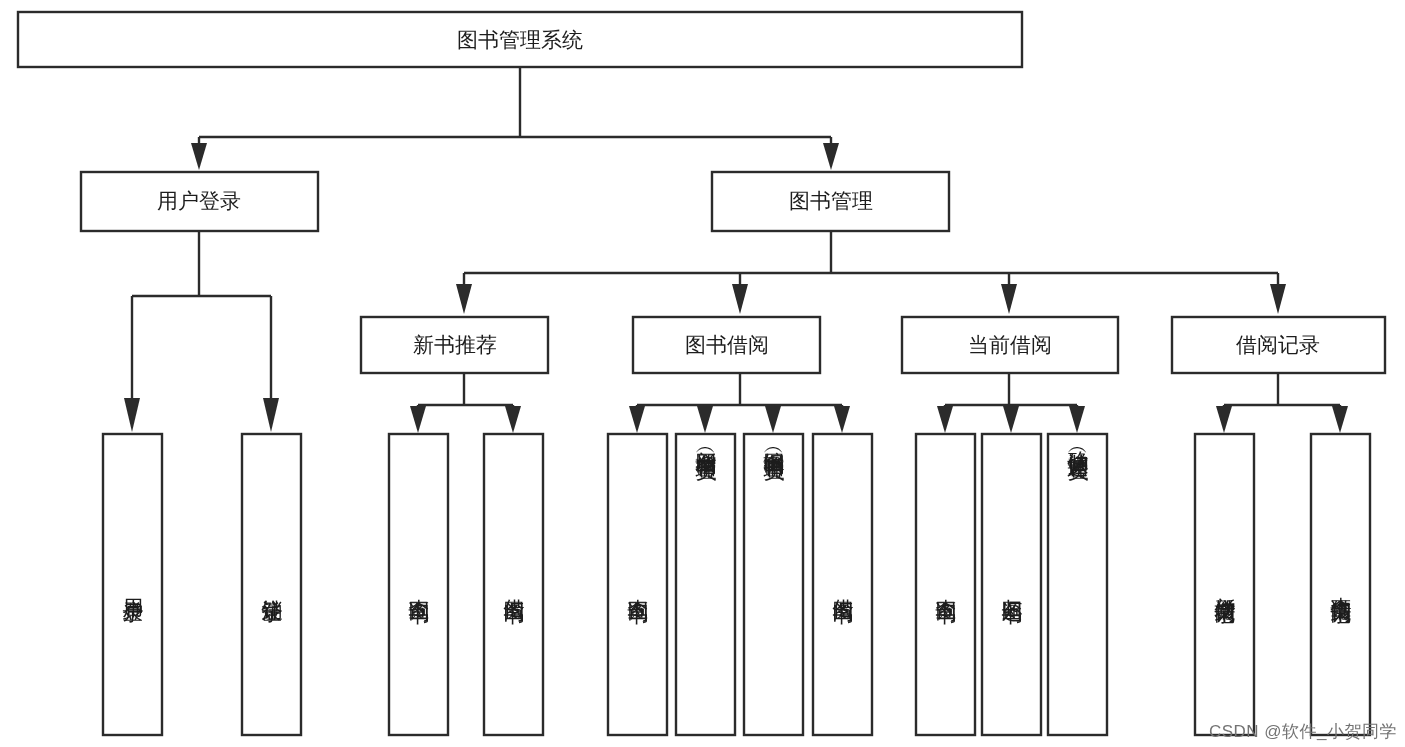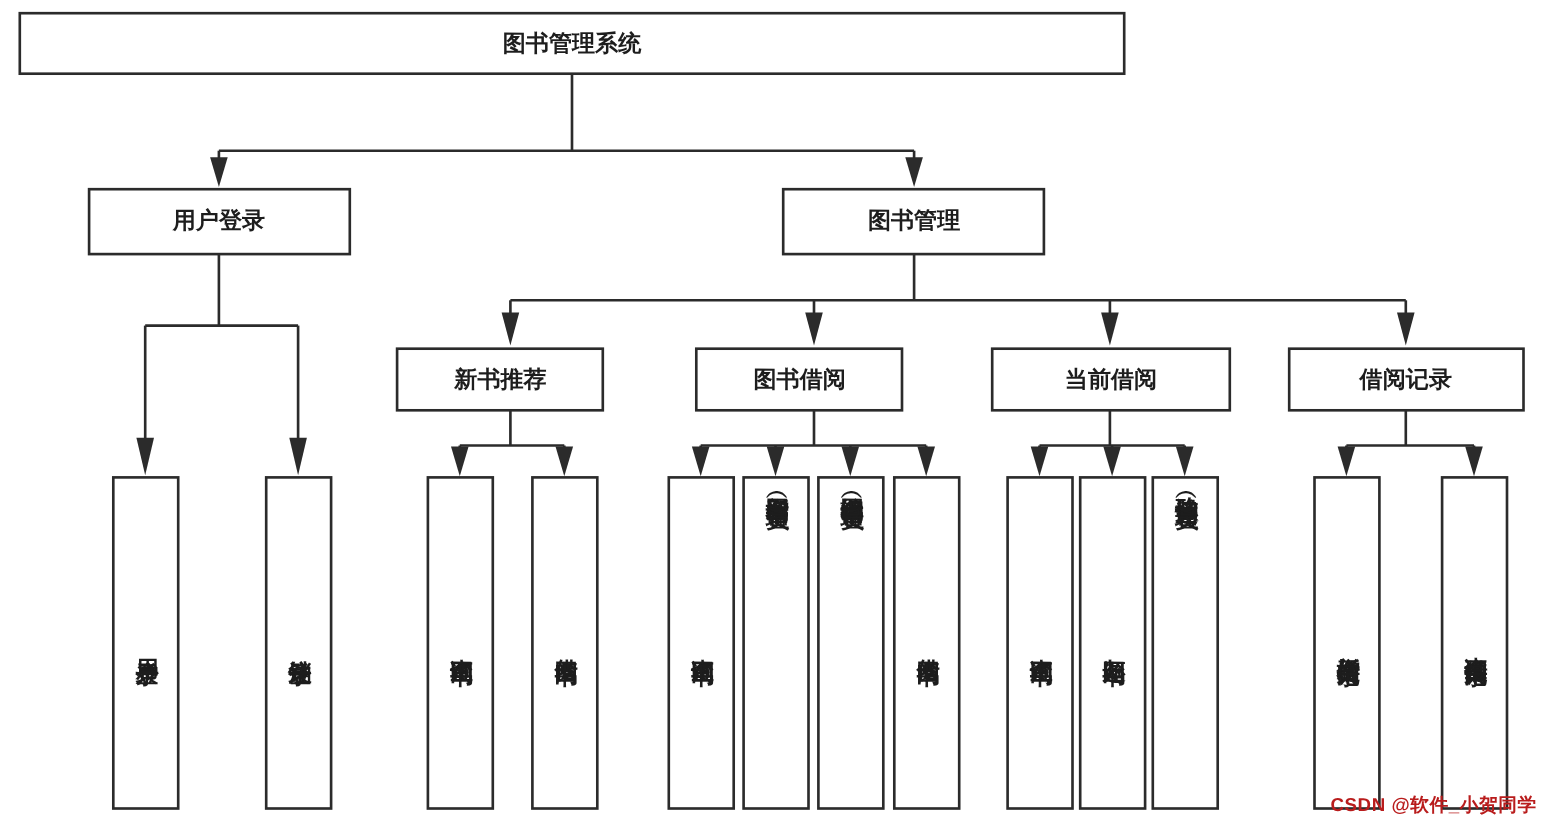--- a/index.html
+++ b/index.html
@@ -12,21 +12,20 @@
     height: 747px;
     font-family: "Liberation Sans", "DejaVu Sans", sans-serif;
     overflow: hidden;
     position: relative;
   }
   #diagram-root {
     position: absolute;
     left: 0; top: 0;
     width: 1405px;
     height: 747px;
-    font-weight: bold;
   }
   svg.canvas {
     display: block;
     width: 1405px;
     height: 747px;
   }
   .box-rect {
     fill: #ffffff;
     stroke: #2b2b2b;
     stroke-width: 2.4;
@@ -65,21 +64,21 @@
     letter-spacing: 1.5px;
     white-space: nowrap;
     text-align: center;
   }
   .watermark {
     position: absolute;
     right: 8px;
     bottom: 4px;
     font-family: "Liberation Sans", "DejaVu Sans", sans-serif;
     font-size: 17px;
-    color: #b91c1c;
+    color: #737373;
     letter-spacing: 0.5px;
     white-space: nowrap;
   }
 </style>
 </head>
 <body>
 
 <div id="diagram-root">
 
   <svg class="canvas" viewBox="0 0 1405 747" xmlns="http://www.w3.org/2000/svg">

